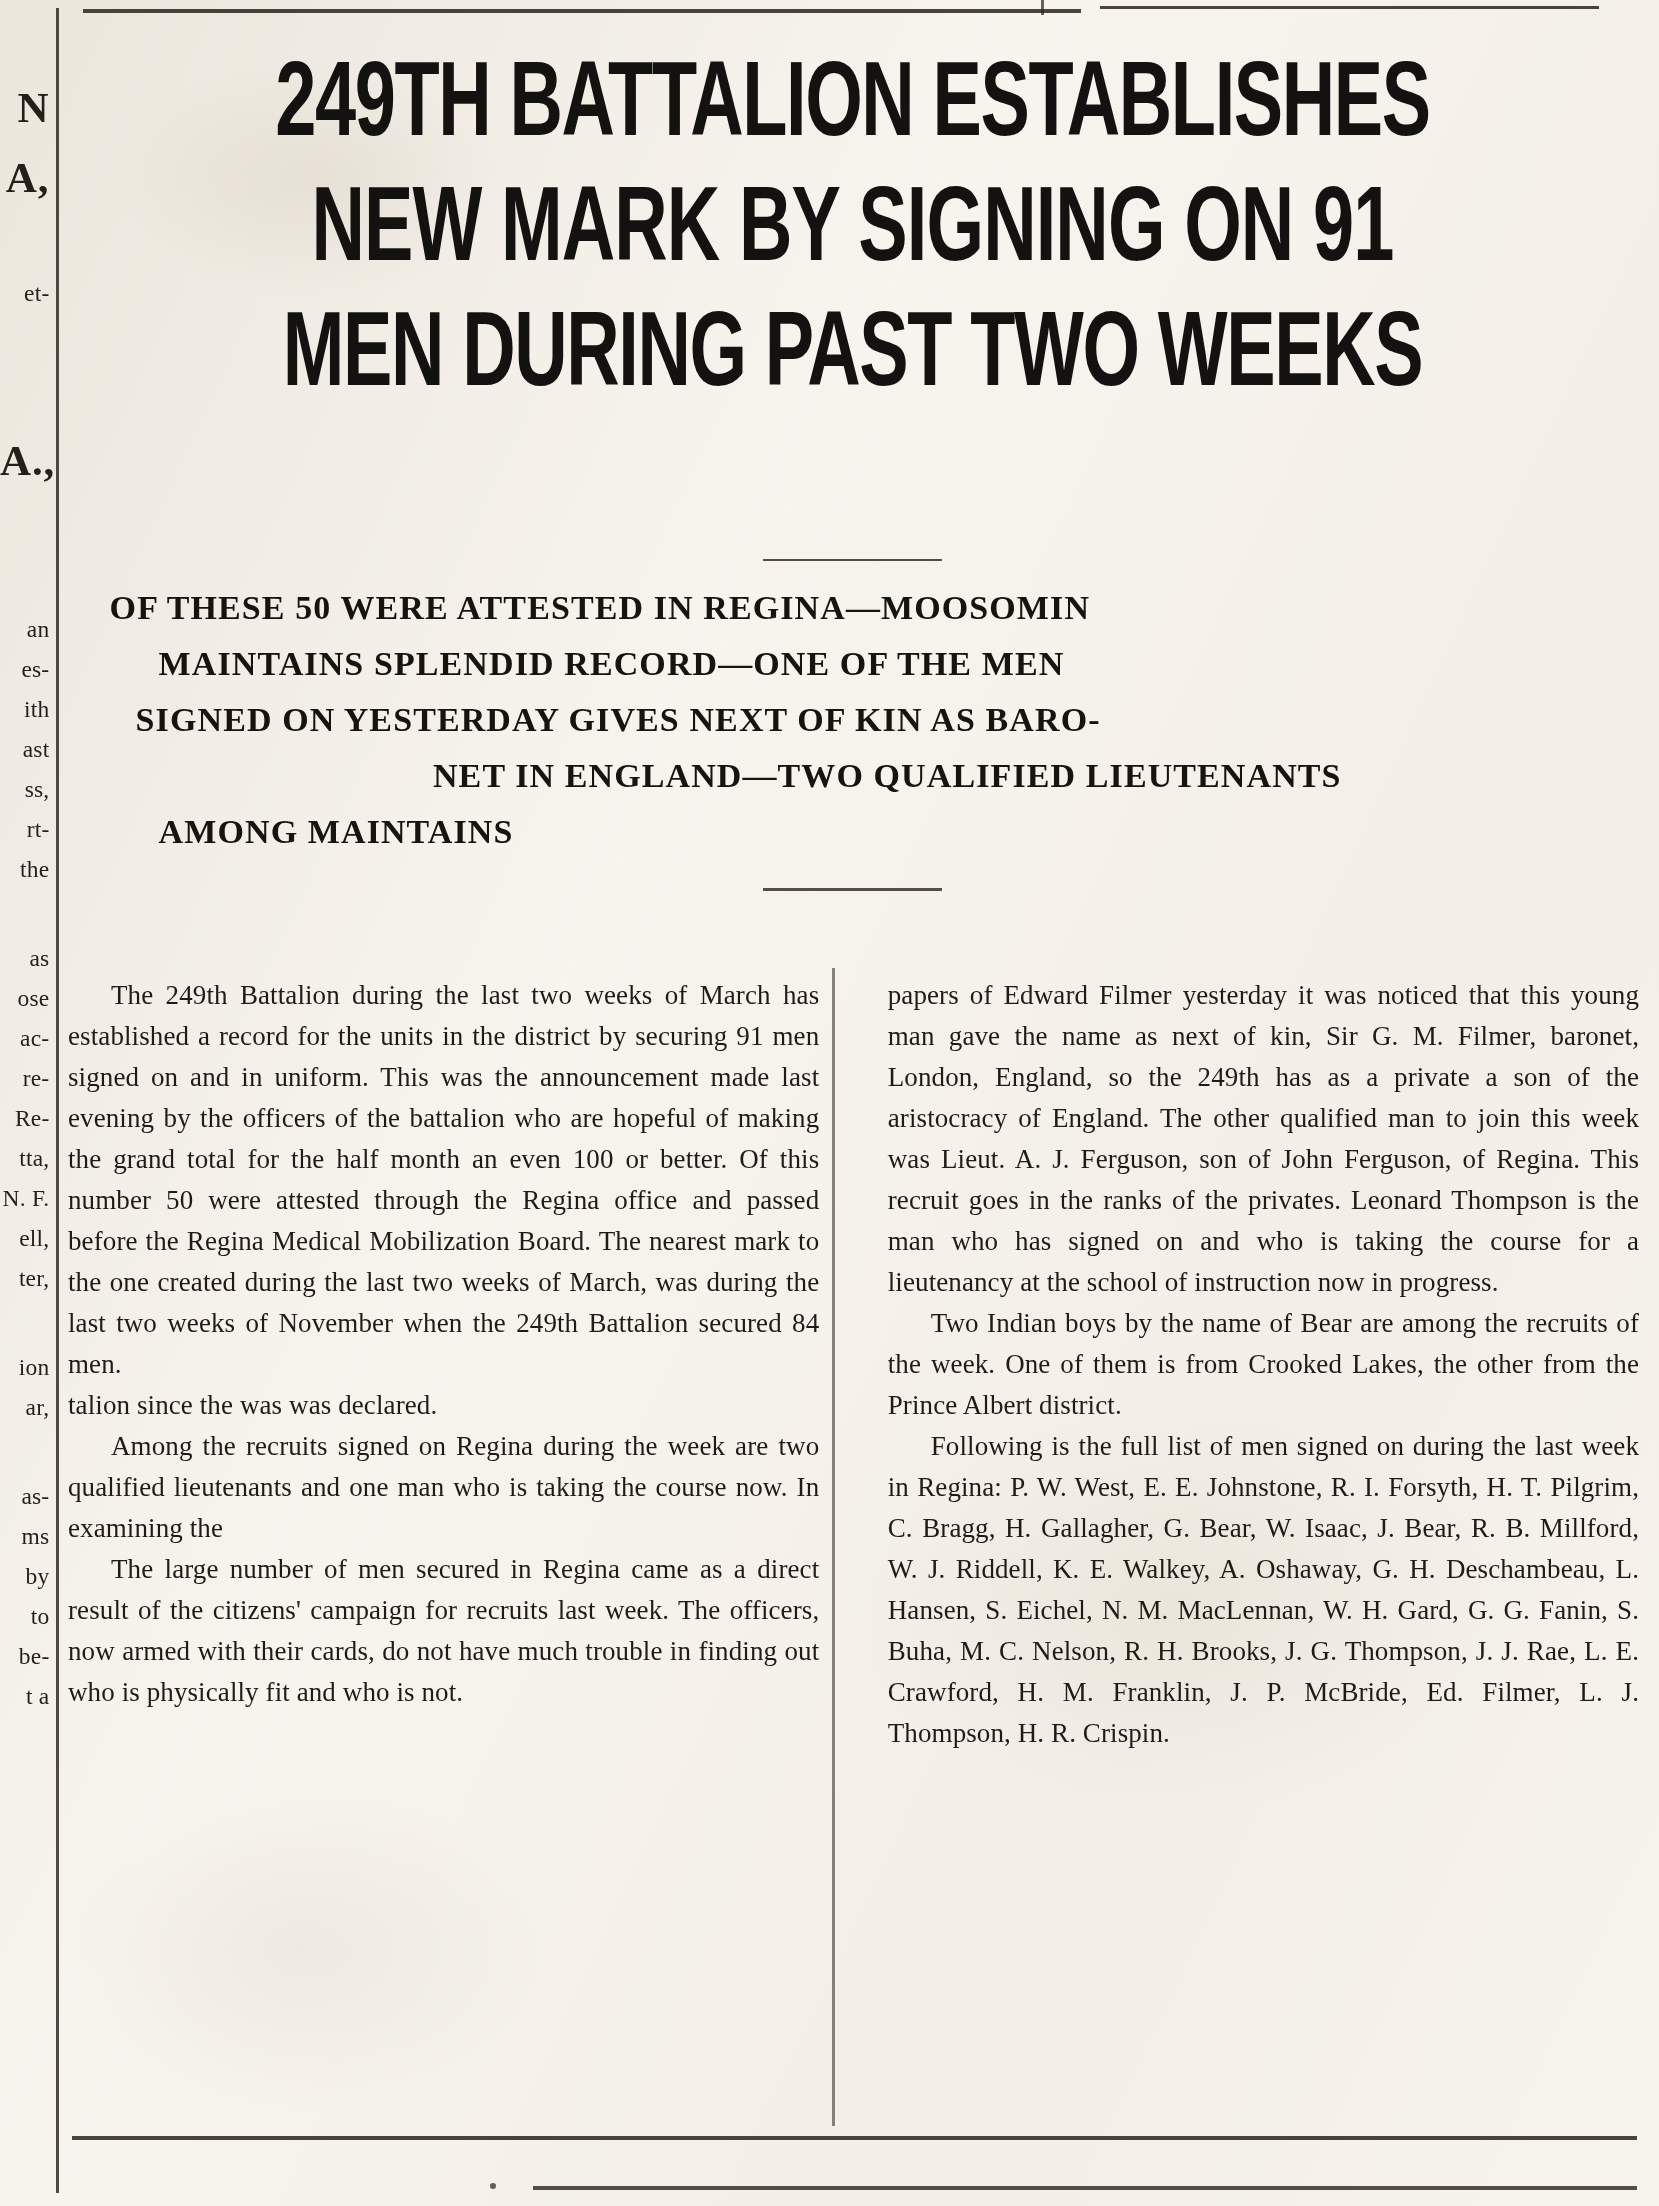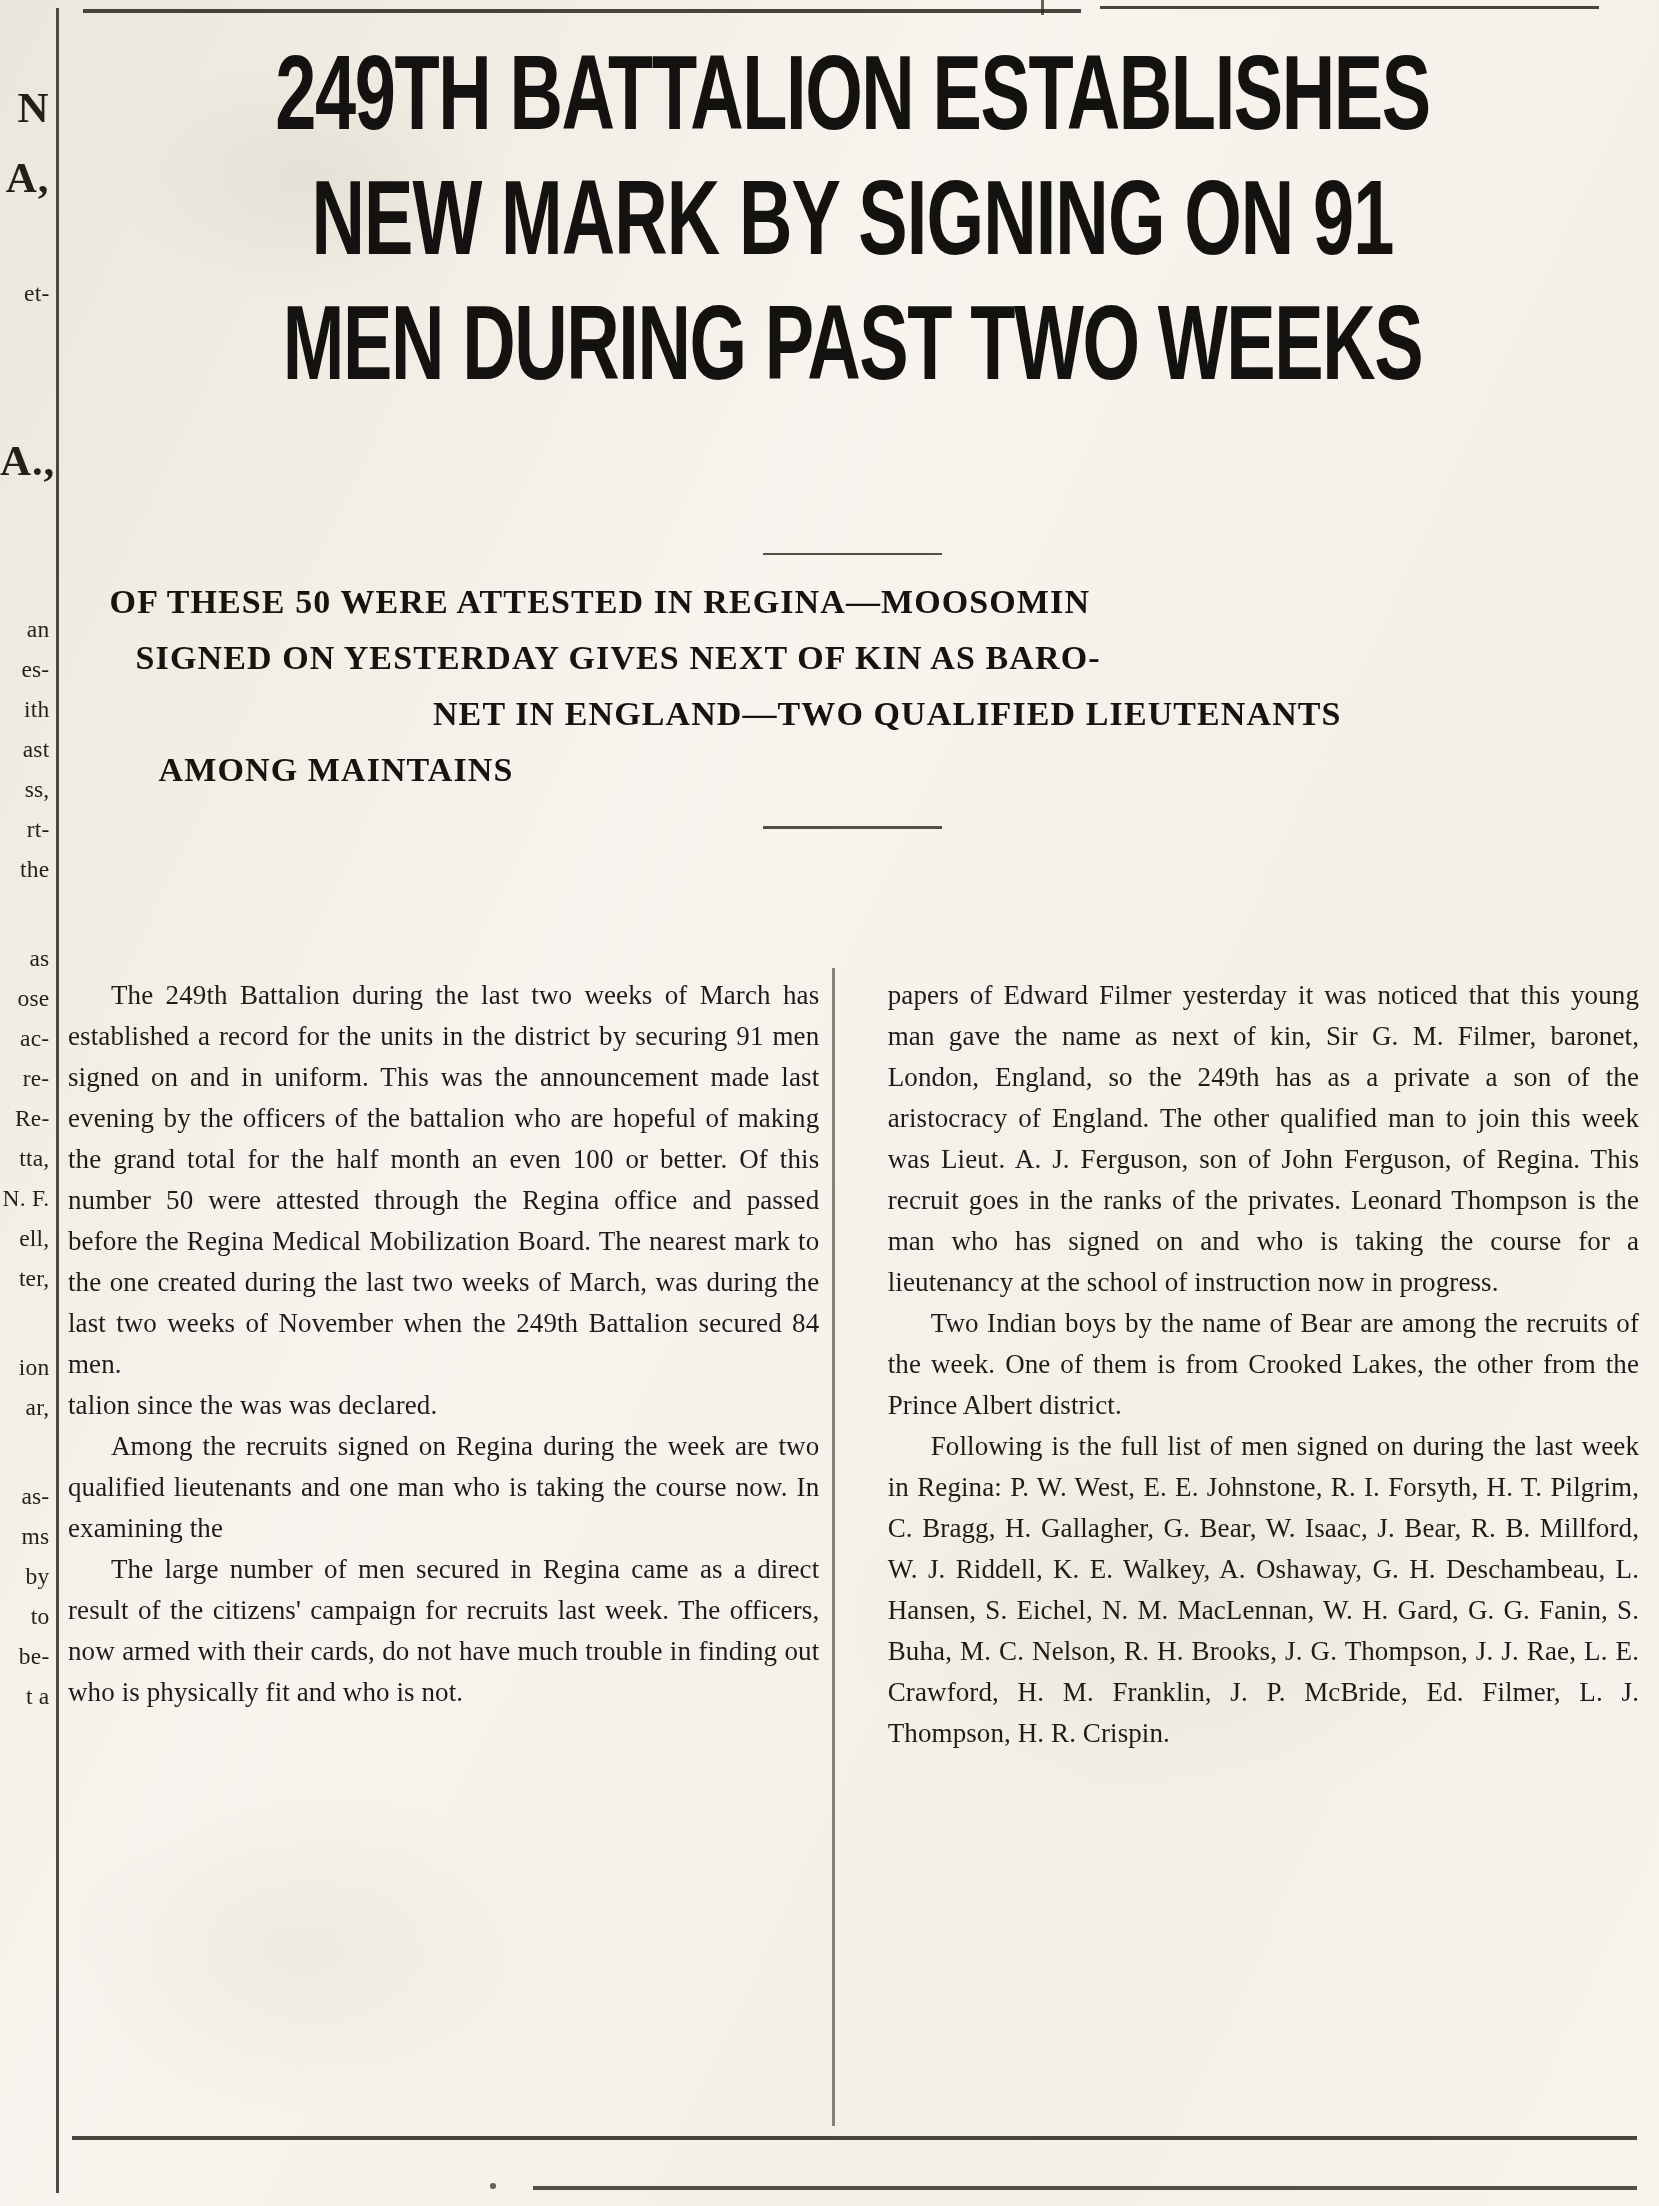--- a/index.html
+++ b/index.html
@@ -92,21 +92,21 @@
     width: 2.8px;
     height: 15px;
     background: #2a241d;
     opacity: 0.7;
   }
 
   
   .article {
     position: absolute;
     left: 68px;
-    top: 31px;
+    top: 37px;
     width: 1569px;
   }
 
   .headline {
     font-family: "Liberation Sans", sans-serif;
     font-weight: 700;
     text-align: center;
     color: #141210;
     letter-spacing: -0.9px;
     transform: scaleY(1.42);
@@ -290,20 +290,21 @@
       <span class="hl hl-1">249TH BATTALION ESTABLISHES</span>
       <span class="hl hl-2">NEW MARK BY SIGNING ON 91</span>
       <span class="hl hl-3">MEN DURING PAST TWO WEEKS</span>
     </div>
     <div class="hl-spacer"></div>
 
     <div class="rule-short"></div>
 
     <div class="subhead">
       <span class="sl sl-1">OF  THESE  50  WERE  ATTESTED IN REGINA—MOOSOMIN</span>
+      <span class="sl sl-2">MAINTAINS SPLENDID RECORD—ONE OF THE MEN</span>
       <span class="sl sl-3">SIGNED ON YESTERDAY GIVES NEXT OF KIN AS BARO-</span>
       <span class="sl sl-4">NET  IN  ENGLAND—TWO  QUALIFIED  LIEUTENANTS</span>
       <span class="sl sl-5">AMONG MAINTAINS</span>
     </div>
 
     <div class="rule-short2"></div>
   </div>
 
   <div class="mid-rule"></div>
 

